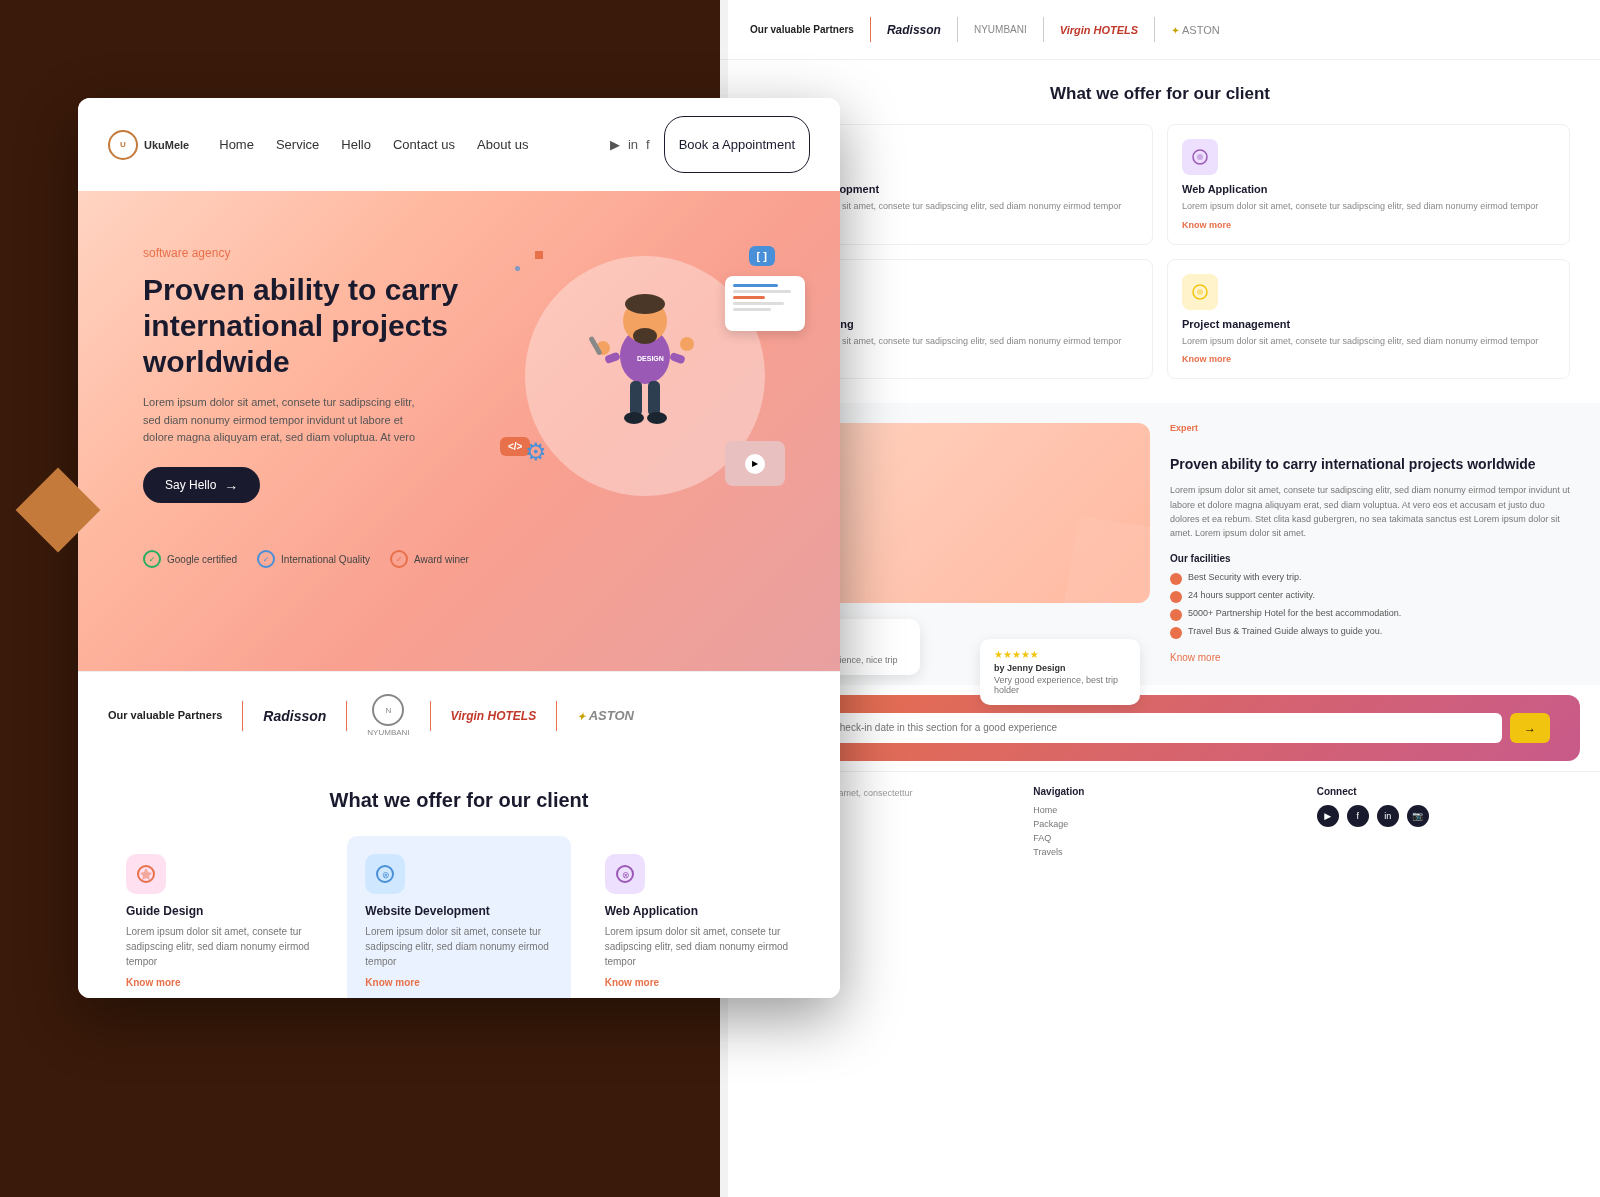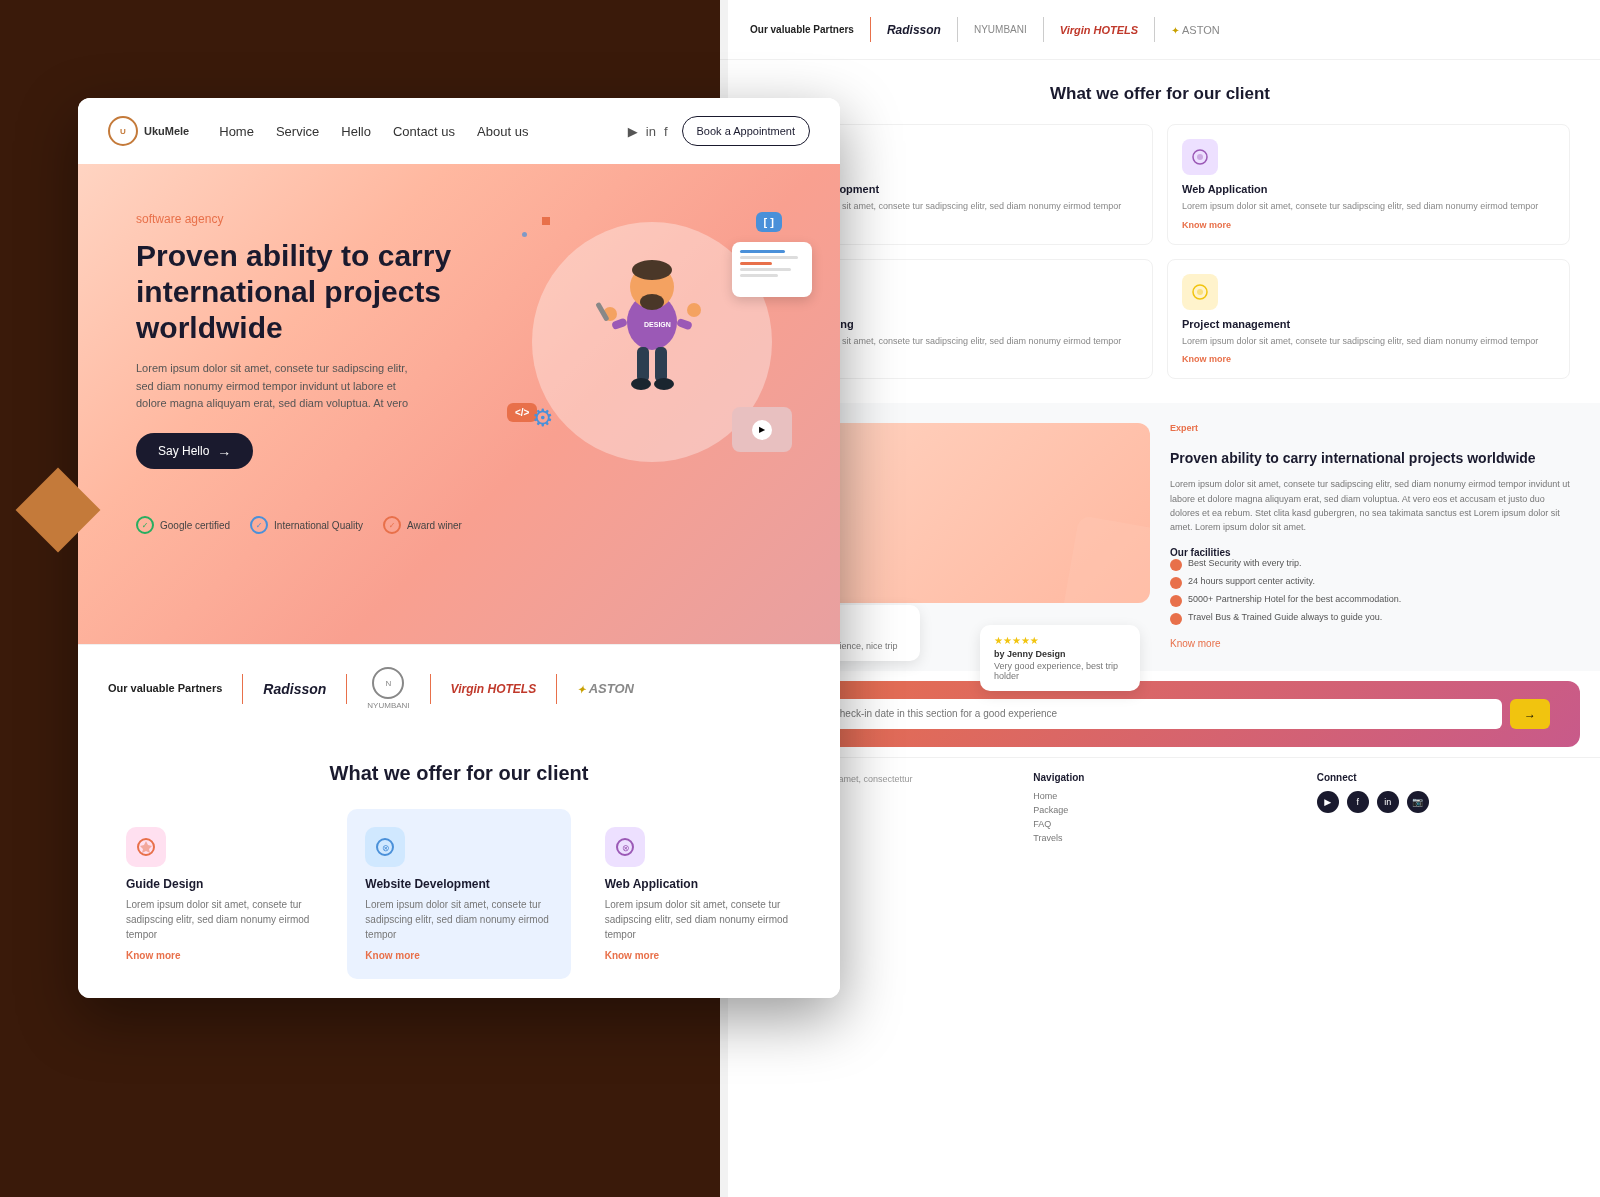--- a/index.html
+++ b/index.html
@@ -34,21 +34,21 @@
       background: white;
       border-radius: 12px;
       overflow: hidden;
       box-shadow: 0 20px 60px rgba(0,0,0,0.4);
       z-index: 5;
     }
 
     
     .hero {
       background: linear-gradient(135deg, #ffd4c2 0%, #ffb8a0 30%, #f9a090 60%, #e8a0a0 100%);
-      padding: 8px;
+      padding: 15px;
       height: 480px;
       position: relative;
       overflow: hidden;
     }
 
     
     .navbar {
       display: flex;
       align-items: center;
       padding: 18px 30px;
@@ -99,22 +99,22 @@
       gap: 8px;
     }
     .social-icon {
       font-size: 13px;
       color: #555;
     }
     .btn-appointment {
       background: transparent;
       border: 1.5px solid #1a1a2e;
       border-radius: 20px;
-      padding: 8px 14px;
-      font-size: 11px;
+      padding: 20px 14px;
+      font-size: 13px;
       cursor: pointer;
       color: #1a1a2e;
     }
 
     
     .hero-content {
       padding: 30px 30px 20px 50px;
       position: relative;
       display: flex;
       align-items: flex-start;
@@ -457,24 +457,24 @@
       font-size: 9px;
       position: absolute;
       width: 160px;
     }
     .review-card-1 { bottom: -10px; left: 10px; }
     .review-card-2 { bottom: -40px; right: 10px; }
     .stars { color: #f1c40f; font-size: 10px; margin-bottom: 3px; }
     .reviewer { font-weight: 700; color: #333; margin-bottom: 2px; }
     .review-text { color: #777; }
     .expert-text { flex: 1; }
-    .expert-label { font-size: 9px; color: #e8704a; font-weight: 600; margin-bottom: 16px; }
+    .expert-label { font-size: 9px; color: #e8704a; font-weight: 600; margin-bottom: 22px; }
     .expert-title { font-size: 14px; font-weight: 800; color: #1a1a2e; line-height: 1.3; margin-bottom: 10px; }
     .expert-desc { font-size: 9px; color: #777; line-height: 1.6; margin-bottom: 12px; }
-    .facilities-title { font-size: 10px; font-weight: 700; color: #1a1a2e; margin-bottom: 0; }
+    .facilities-title { font-size: 10px; font-weight: 700; color: #1a1a2e; margin-bottom: 8px; }
     .facility-item { display: flex; align-items: flex-start; gap: 6px; font-size: 9px; color: #555; margin-bottom: 5px; }
     .facility-dot { width: 12px; height: 12px; border-radius: 50%; background: #e8704a; flex-shrink: 0; margin-top: 1px; }
     .know-more-link { font-size: 10px; color: #e8704a; margin-top: 8px; cursor: pointer; display: inline-block; }
 
     
     .booking-bar {
       background: linear-gradient(135deg, #e8704a, #c85a8a);
       padding: 18px 30px;
       border-radius: 12px;
       margin: 10px 20px;

